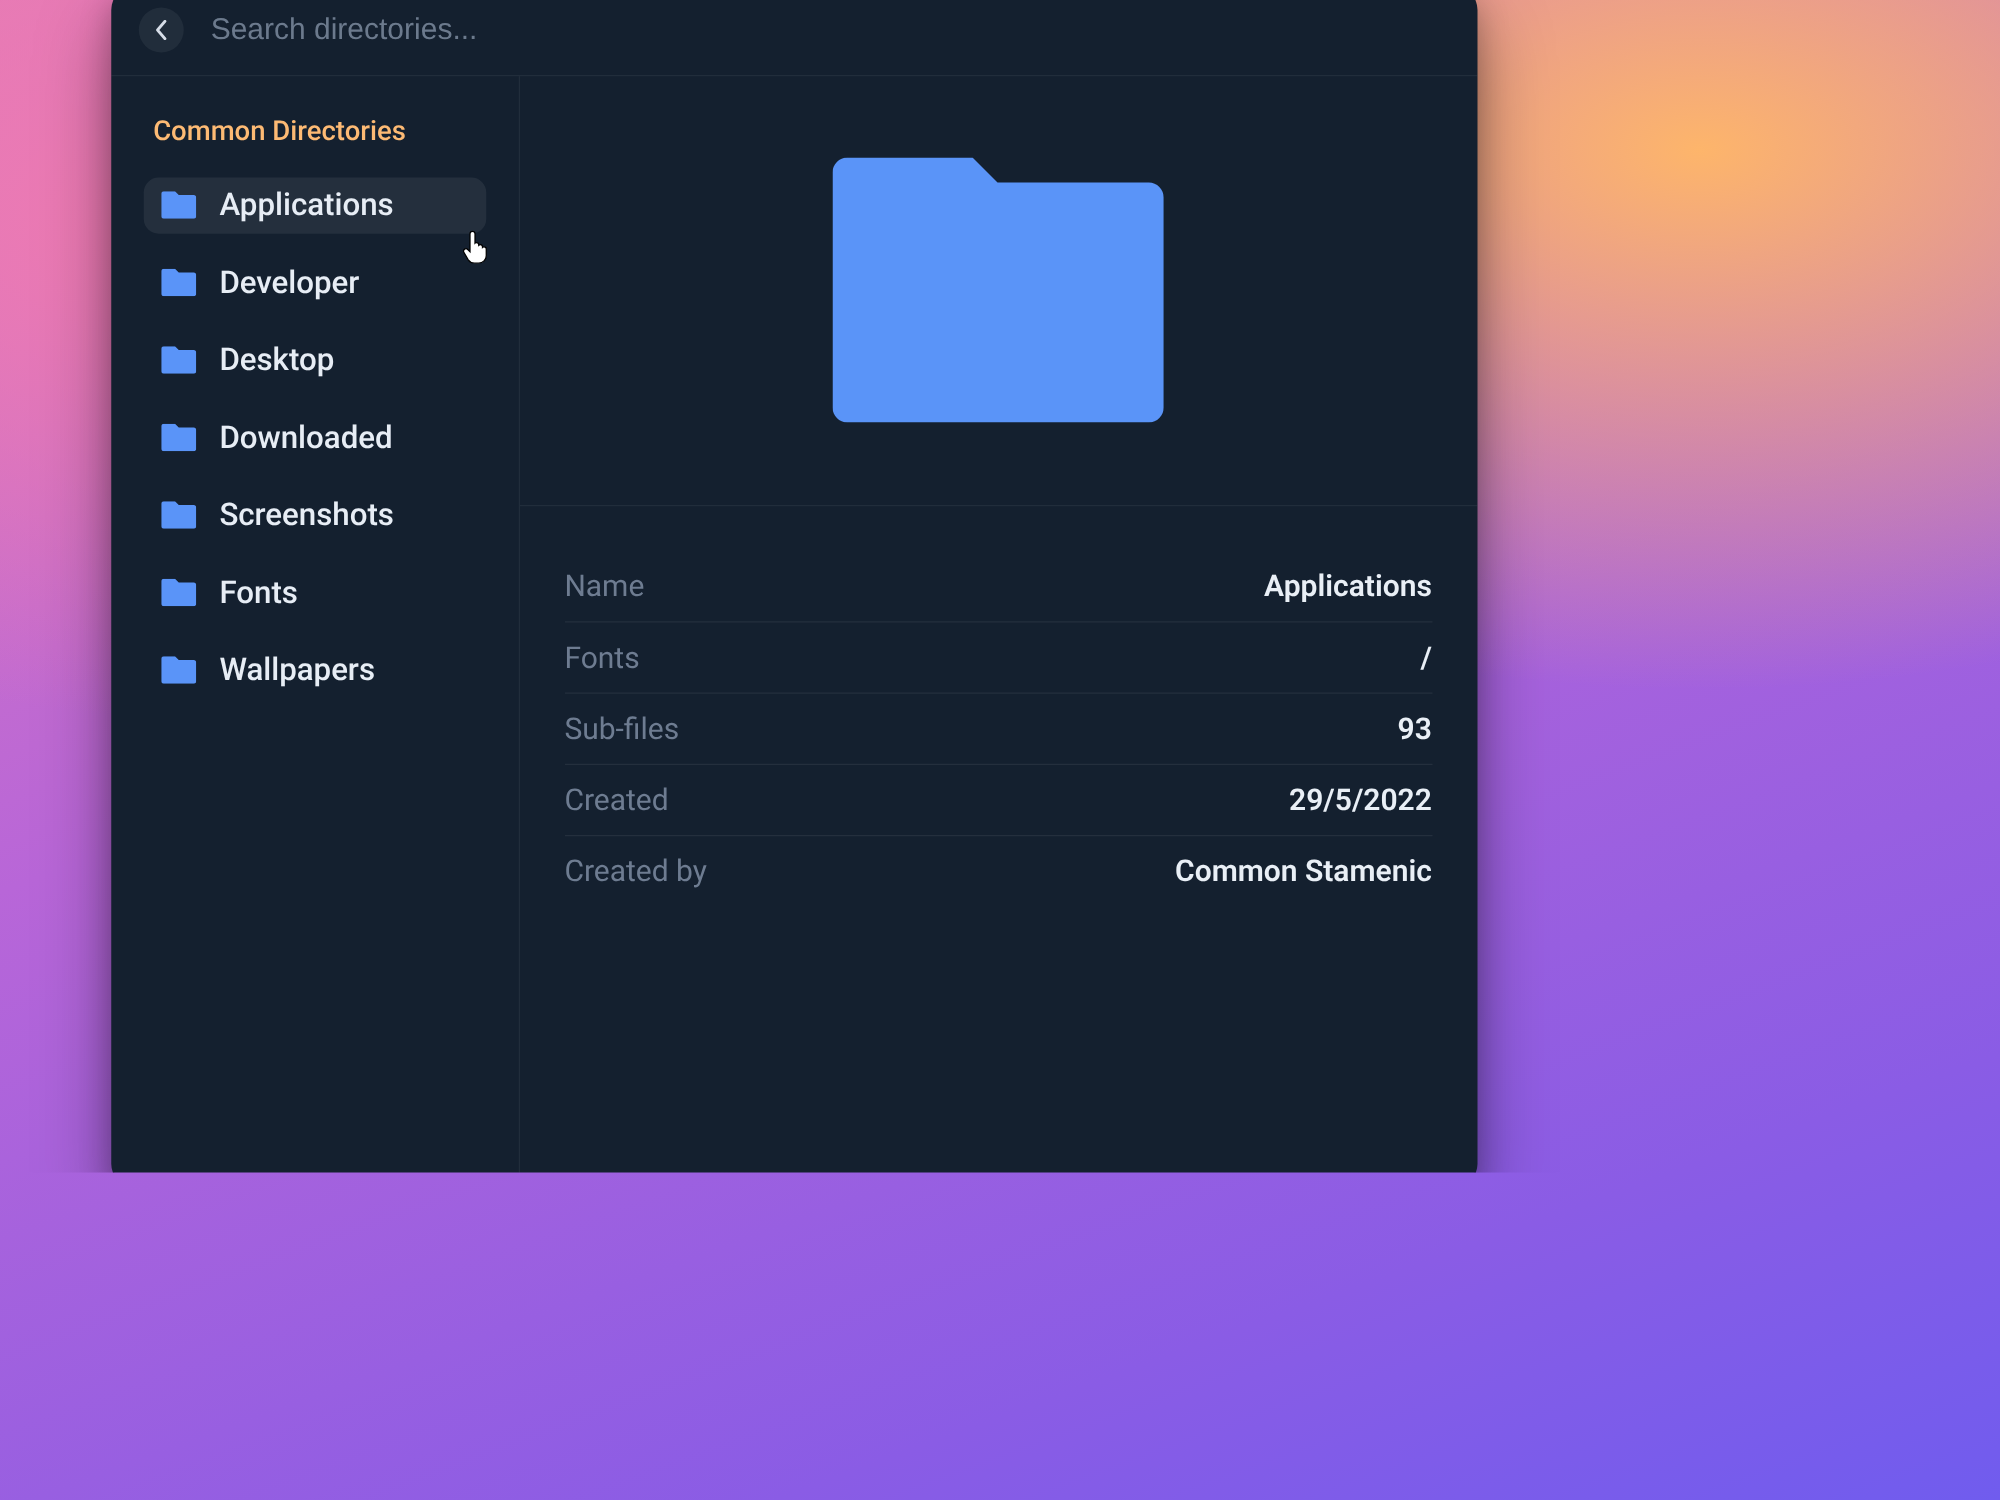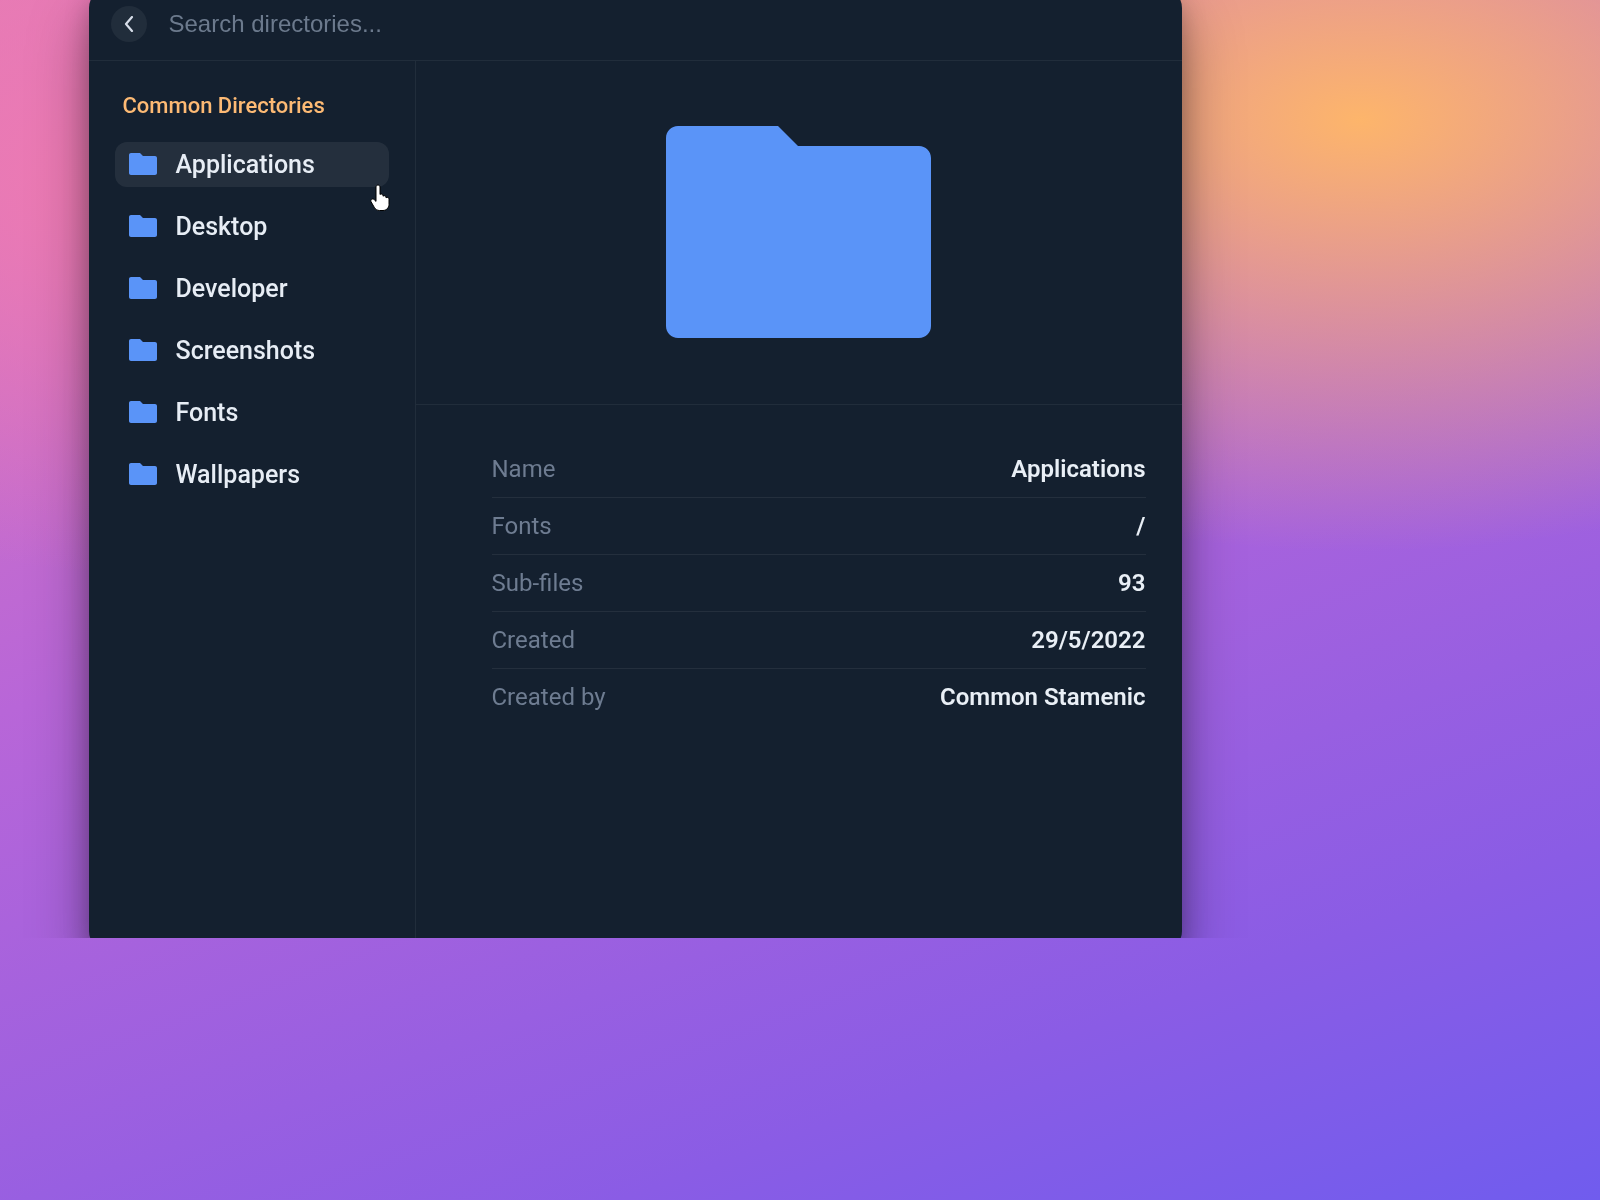--- a/index.html
+++ b/index.html
@@ -116,21 +116,20 @@
 
   .details {
     padding: 36px 36px 20px 36px;
   }
   .row {
     display: flex;
     justify-content: space-between;
     align-items: center;
     padding: 14px 0;
     border-bottom: 1px solid rgba(255,255,255,0.07);
-    margin-left: 40px;
   }
   .row:last-child { border-bottom: none; }
   .row .label {
     color: #6e7c91;
     font-size: 24px;
     font-weight: 400;
   }
   .row .value {
     color: #e9eff6;
     font-size: 24px;
@@ -169,27 +168,33 @@
       <li class="side-item selected">
             <svg class="folder-sm" viewBox="0 0 28 22">
   <path fill="#5a94f8" d="M2 0h9l3 3h12c1.1 0 2 .9 2 2v15c0 1.1-.9 2-2 2H2c-1.1 0-2-.9-2-2V2C0 .9.9 0 2 0z"></path>
 </svg>
             <span>Applications</span>
           </li>
           <li class="side-item">
             <svg class="folder-sm" viewBox="0 0 28 22">
   <path fill="#5a94f8" d="M2 0h9l3 3h12c1.1 0 2 .9 2 2v15c0 1.1-.9 2-2 2H2c-1.1 0-2-.9-2-2V2C0 .9.9 0 2 0z"></path>
 </svg>
+            <span>Developer</span>
+          </li>
+          <li class="side-item">
+            <svg class="folder-sm" viewBox="0 0 28 22">
+  <path fill="#5a94f8" d="M2 0h9l3 3h12c1.1 0 2 .9 2 2v15c0 1.1-.9 2-2 2H2c-1.1 0-2-.9-2-2V2C0 .9.9 0 2 0z"></path>
+</svg>
             <span>Desktop</span>
           </li>
           <li class="side-item">
             <svg class="folder-sm" viewBox="0 0 28 22">
   <path fill="#5a94f8" d="M2 0h9l3 3h12c1.1 0 2 .9 2 2v15c0 1.1-.9 2-2 2H2c-1.1 0-2-.9-2-2V2C0 .9.9 0 2 0z"></path>
 </svg>
-            <span>Developer</span>
+            <span>Downloaded</span>
           </li>
           <li class="side-item">
             <svg class="folder-sm" viewBox="0 0 28 22">
   <path fill="#5a94f8" d="M2 0h9l3 3h12c1.1 0 2 .9 2 2v15c0 1.1-.9 2-2 2H2c-1.1 0-2-.9-2-2V2C0 .9.9 0 2 0z"></path>
 </svg>
             <span>Screenshots</span>
           </li>
           <li class="side-item">
             <svg class="folder-sm" viewBox="0 0 28 22">
   <path fill="#5a94f8" d="M2 0h9l3 3h12c1.1 0 2 .9 2 2v15c0 1.1-.9 2-2 2H2c-1.1 0-2-.9-2-2V2C0 .9.9 0 2 0z"></path>

